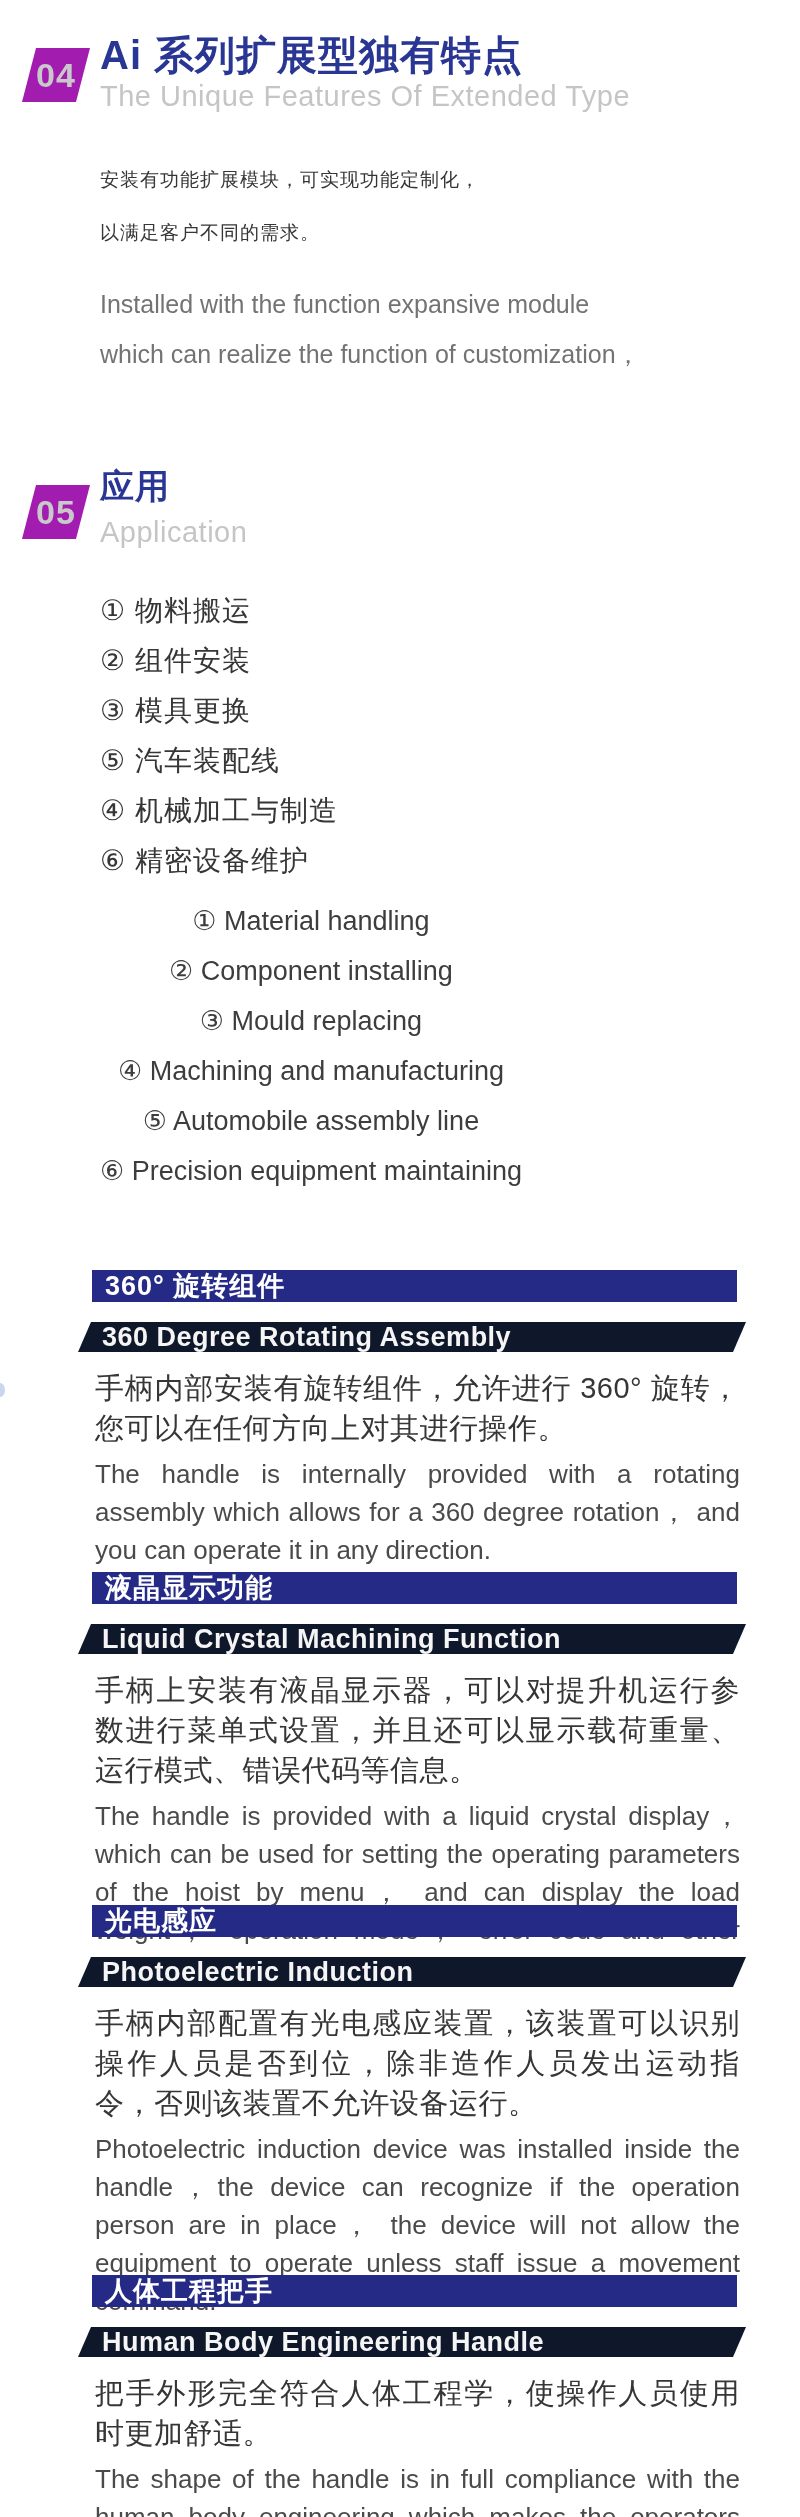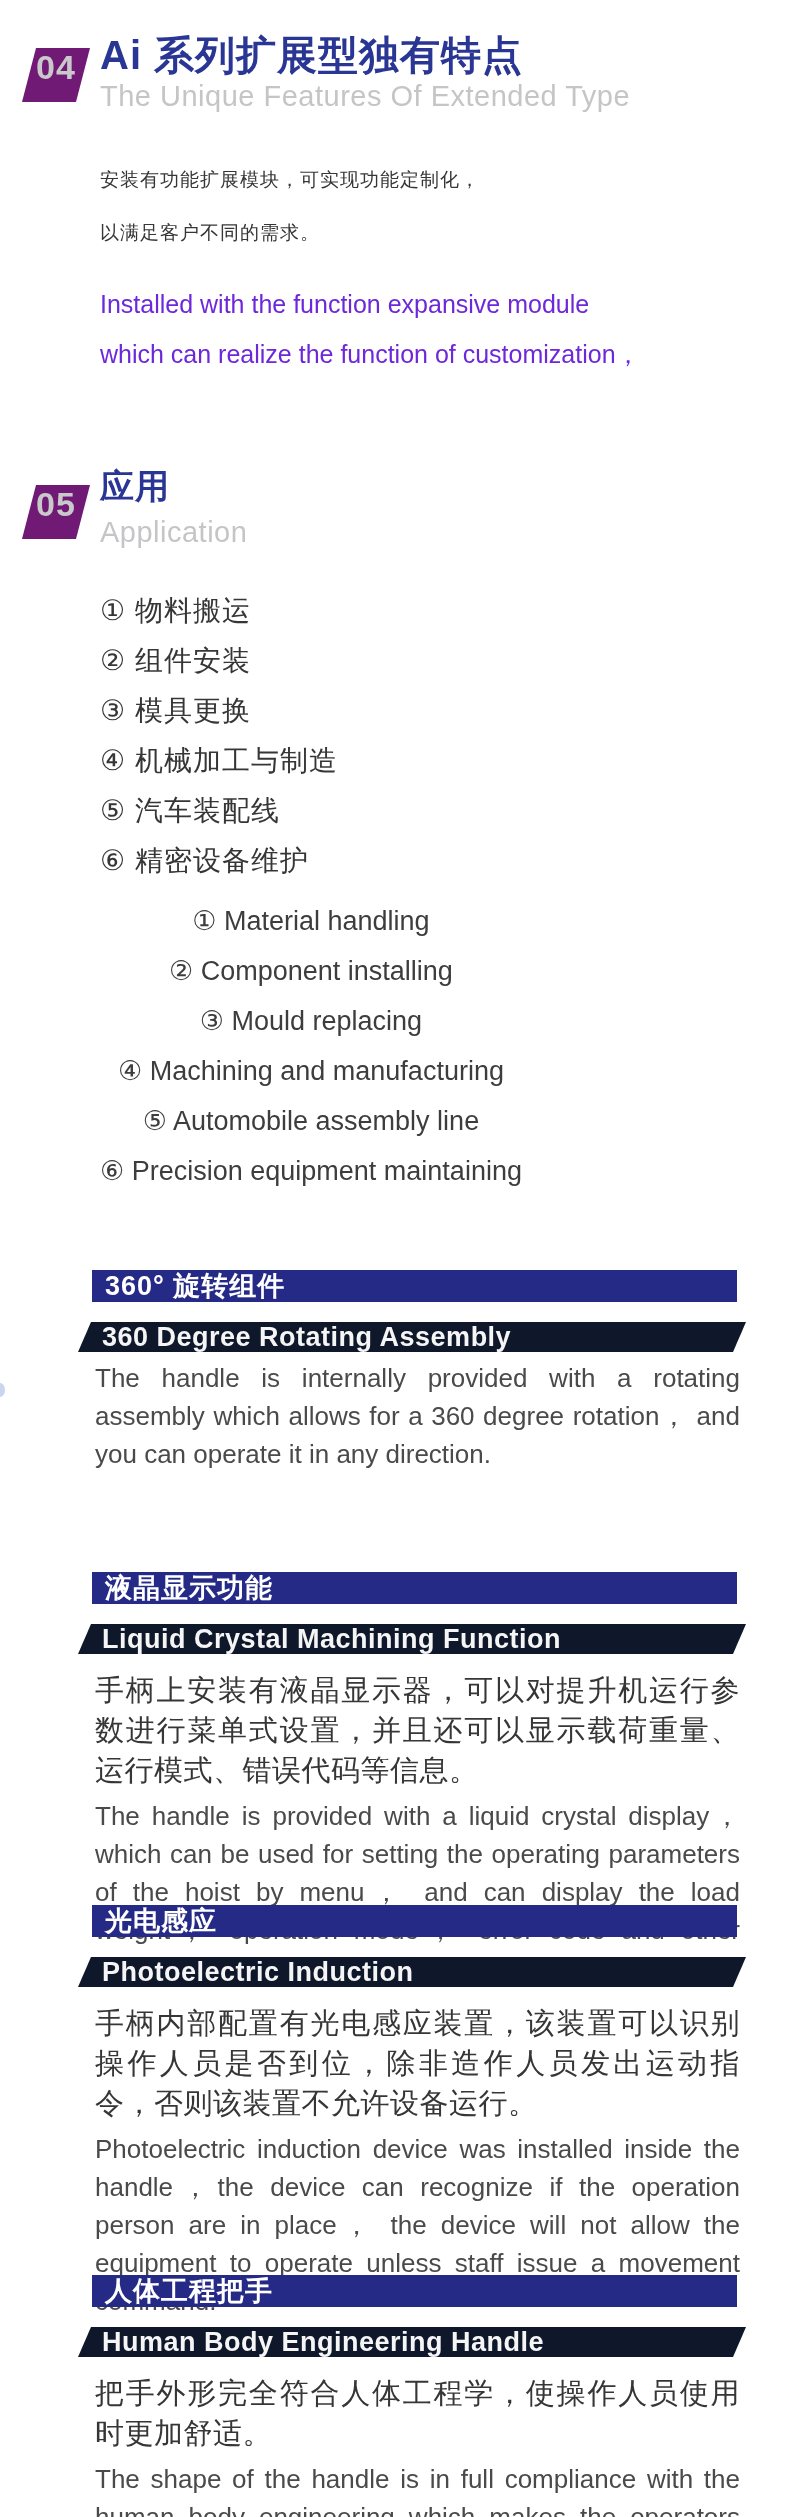--- a/index.html
+++ b/index.html
@@ -1,41 +1,41 @@
 <!DOCTYPE html>
 <html><head>
 <meta charset="utf-8">
 <style>
   html,body{margin:0;padding:0;background:#ffffff;}
   body{font-family:"Liberation Sans","DejaVu Sans",sans-serif;}
   .page{position:relative;width:800px;height:2517px;background:#ffffff;overflow:hidden;margin:0 auto;}
 
   
   .sec-header{position:absolute;left:0;width:800px;}
-  .badge{position:absolute;left:22px;width:68px;height:54px;background:#701a75;
+  .badge{position:absolute;left:22px;width:68px;height:54px;background:#a21caf;
          clip-path:polygon(14px 0,100% 0,calc(100% - 14px) 100%,0 100%);
-         display:flex;align-items:flex-start;justify-content:center;}
+         display:flex;align-items:center;justify-content:center;}
   .badge span{color:#c9c9cb;font-size:34px;font-weight:bold;letter-spacing:1px;}
   .sec-title{position:absolute;left:100px;color:#2a3694;font-weight:bold;letter-spacing:1px;}
   .sec-sub{position:absolute;left:100px;color:#c5c5c7;font-size:29px;letter-spacing:0.5px;white-space:nowrap;}
 
   #h04{top:28px;height:90px;}
   #h04 .badge{top:20px;}
   #h04 .sec-title{top:0;font-size:40px;}
   #h04 .sec-sub{top:52px;}
 
   #h05{top:462px;height:90px;}
   #h05 .badge{top:23px;}
   #h05 .sec-title{top:2px;font-size:34px;}
   #h05 .sec-sub{top:54px;}
 
   
   .intro{position:absolute;left:100px;top:153px;width:620px;}
   .intro .cn{margin:0;font-size:19px;line-height:53px;color:#363636;letter-spacing:1px;}
-  .intro .en{margin:20px 0 0 0;font-size:25px;line-height:50px;color:#6d28d9;}
+  .intro .en{margin:20px 0 0 0;font-size:25px;line-height:50px;color:#737373;}
 
   
   .app-list{position:absolute;left:100px;margin:0;padding:0;list-style:none;}
   #list-cn{top:586px;}
   #list-cn li{font-size:28px;line-height:50px;color:#363636;letter-spacing:1px;}
   #list-en{top:896px;text-align:center;}
   #list-en li{font-size:27px;line-height:50px;color:#3d3d3d;}
 
   
   .feature{position:absolute;left:0;width:680px;}
@@ -84,37 +84,38 @@
       <span>05</span>
     </div>
     <div class="sec-title">应用</div>
     <div class="sec-sub">Application</div>
   </div>
 
   <ul class="app-list" id="list-cn">
     <li>① 物料搬运</li>
     <li>② 组件安装</li>
     <li>③ 模具更换</li>
+    <li>⑤ 汽车装配线</li>
     <li>④ 机械加工与制造</li>
-    <li>⑤ 汽车装配线</li>
     <li>⑥ 精密设备维护</li>
   </ul>
 
   <ul class="app-list" id="list-en">
     <li>①  Material handling</li>
     <li>②  Component installing</li>
     <li>③  Mould replacing</li>
     <li>④ Machining and manufacturing</li>
     <li>⑤  Automobile assembly line</li>
     <li>⑥  Precision equipment maintaining</li>
   </ul>
 
   <div class="feature" id="f1">
     <div class="bar-blue">360°  旋转组件</div>
     <div class="bar-gray">360 Degree Rotating Assembly</div>
+    <p class="fpara-cn">手柄内部安装有旋转组件，允许进行 360° 旋转，您可以在任何方向上对其进行操作。</p>
     <p class="fpara-en">The handle is internally provided with a rotating assembly which allows for a 360 degree rotation， and you can operate it in any direction.</p>
   </div>
 
   <div class="feature" id="f2">
     <div class="bar-blue">液晶显示功能</div>
     <div class="bar-gray">Liquid Crystal Machining Function</div>
     <p class="fpara-cn">手柄上安装有液晶显示器，可以对提升机运行参数进行菜单式设置，并且还可以显示载荷重量、运行模式、错误代码等信息。</p>
     <p class="fpara-en">The handle is provided with a liquid crystal display， which can be used for setting the operating parameters of the hoist by menu， and can display the load weight， operation mode， error code  and other information.</p>
   </div>
 

